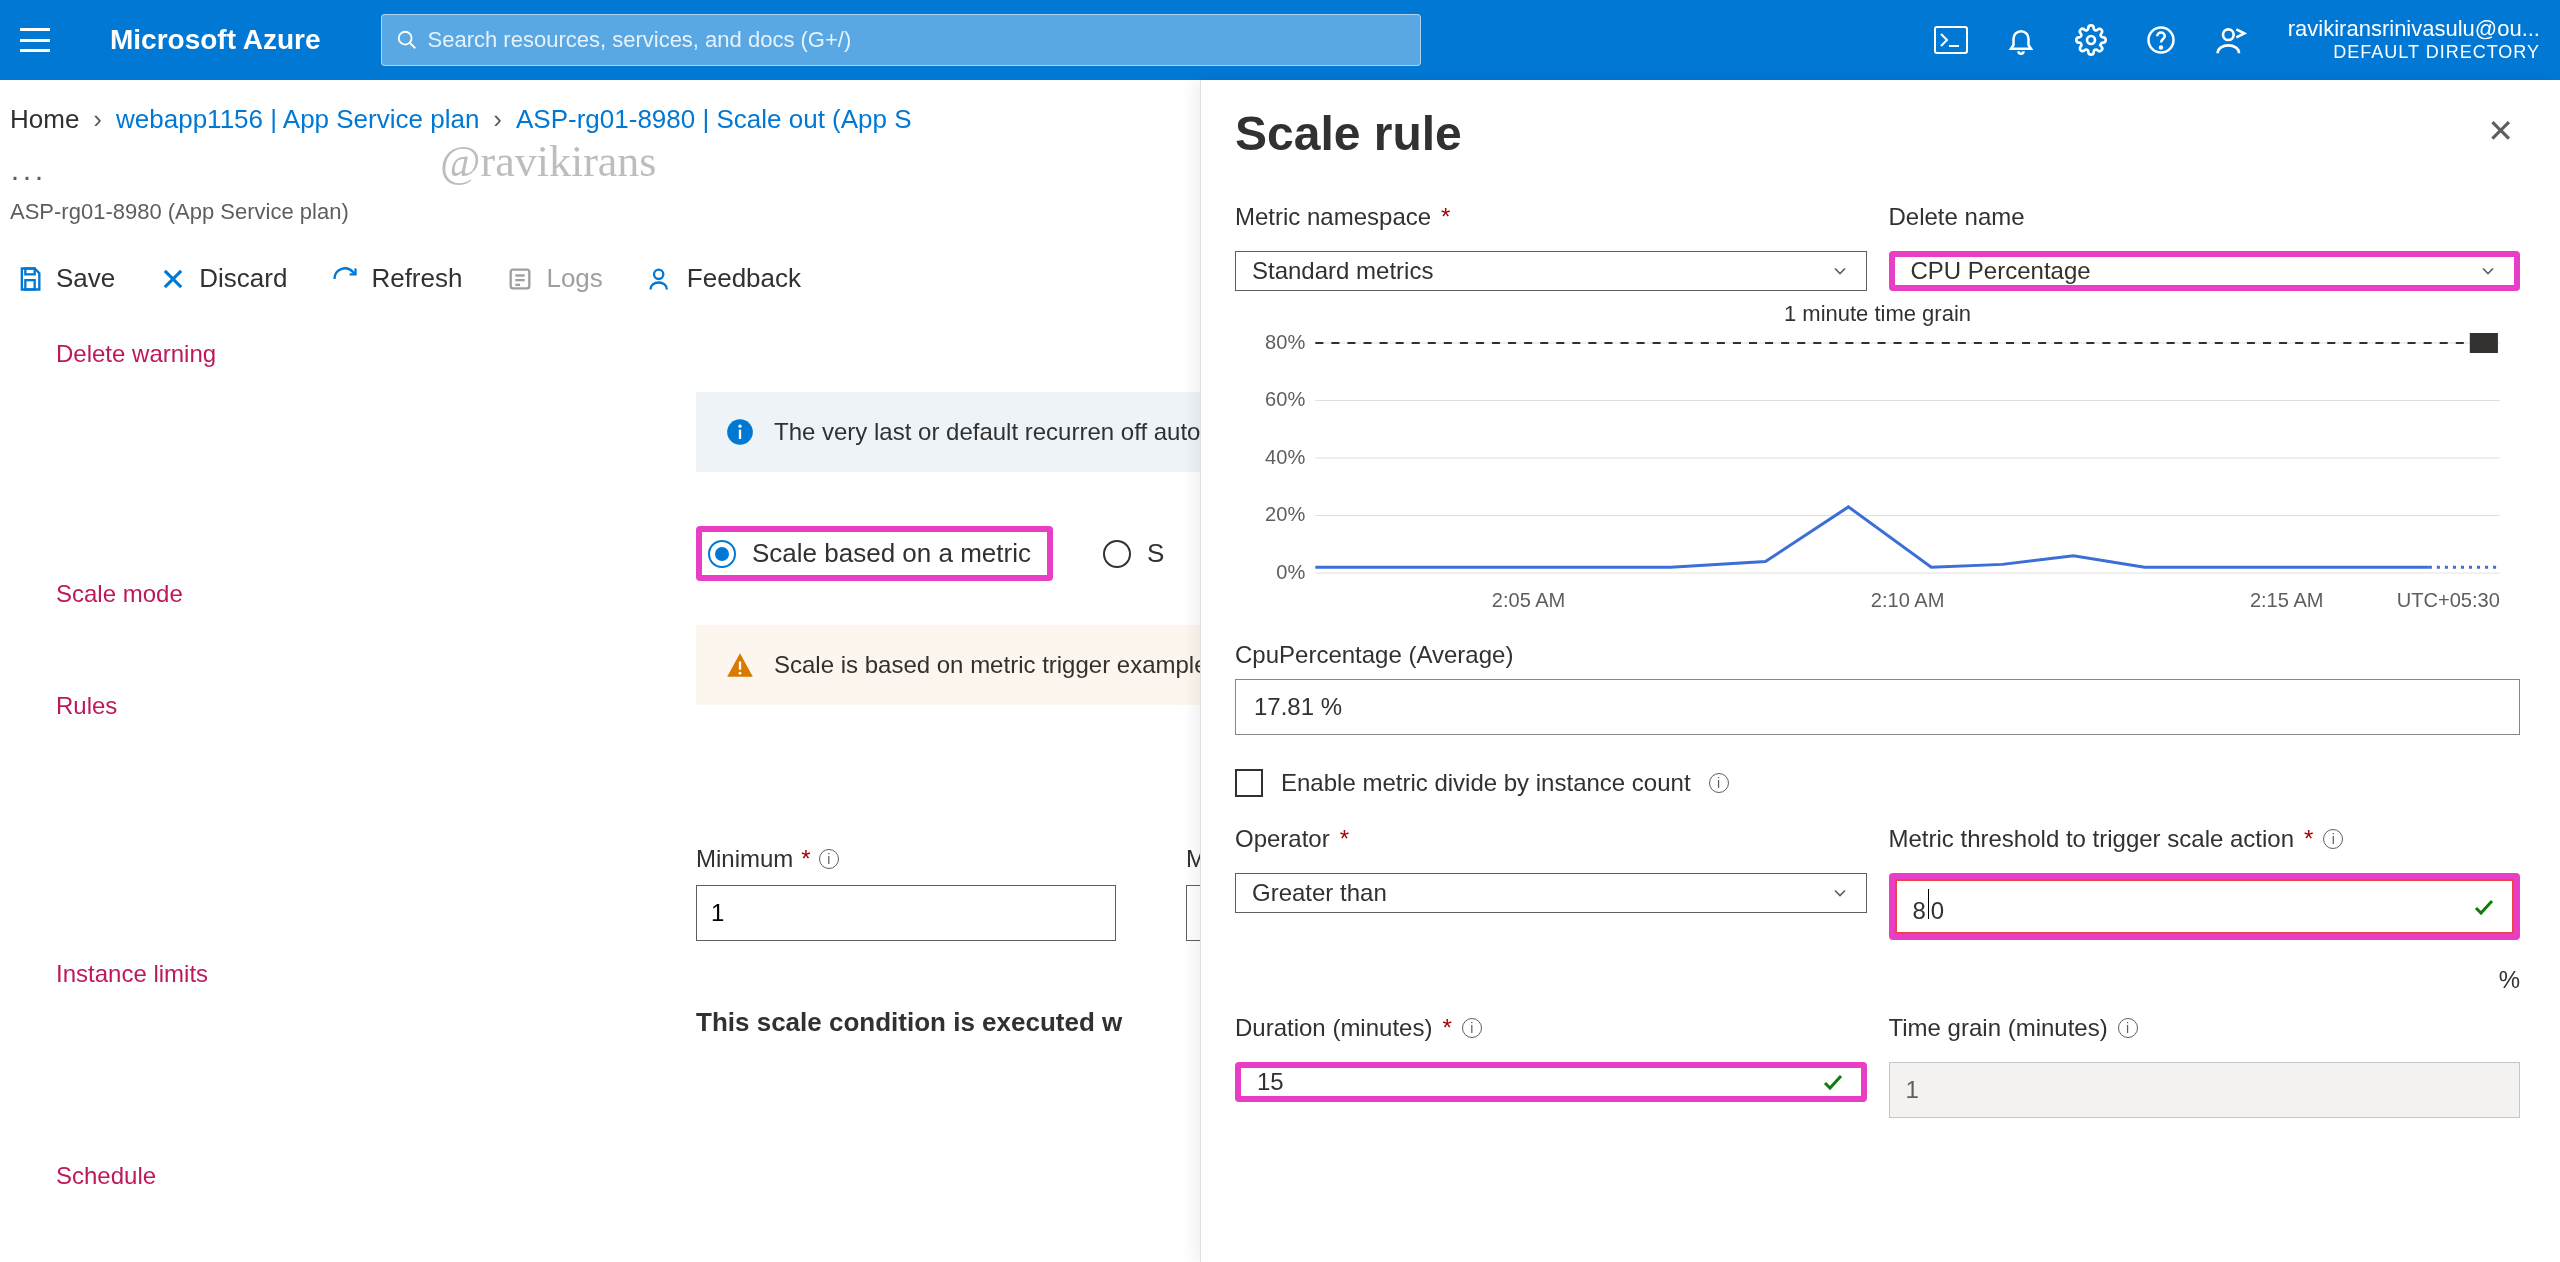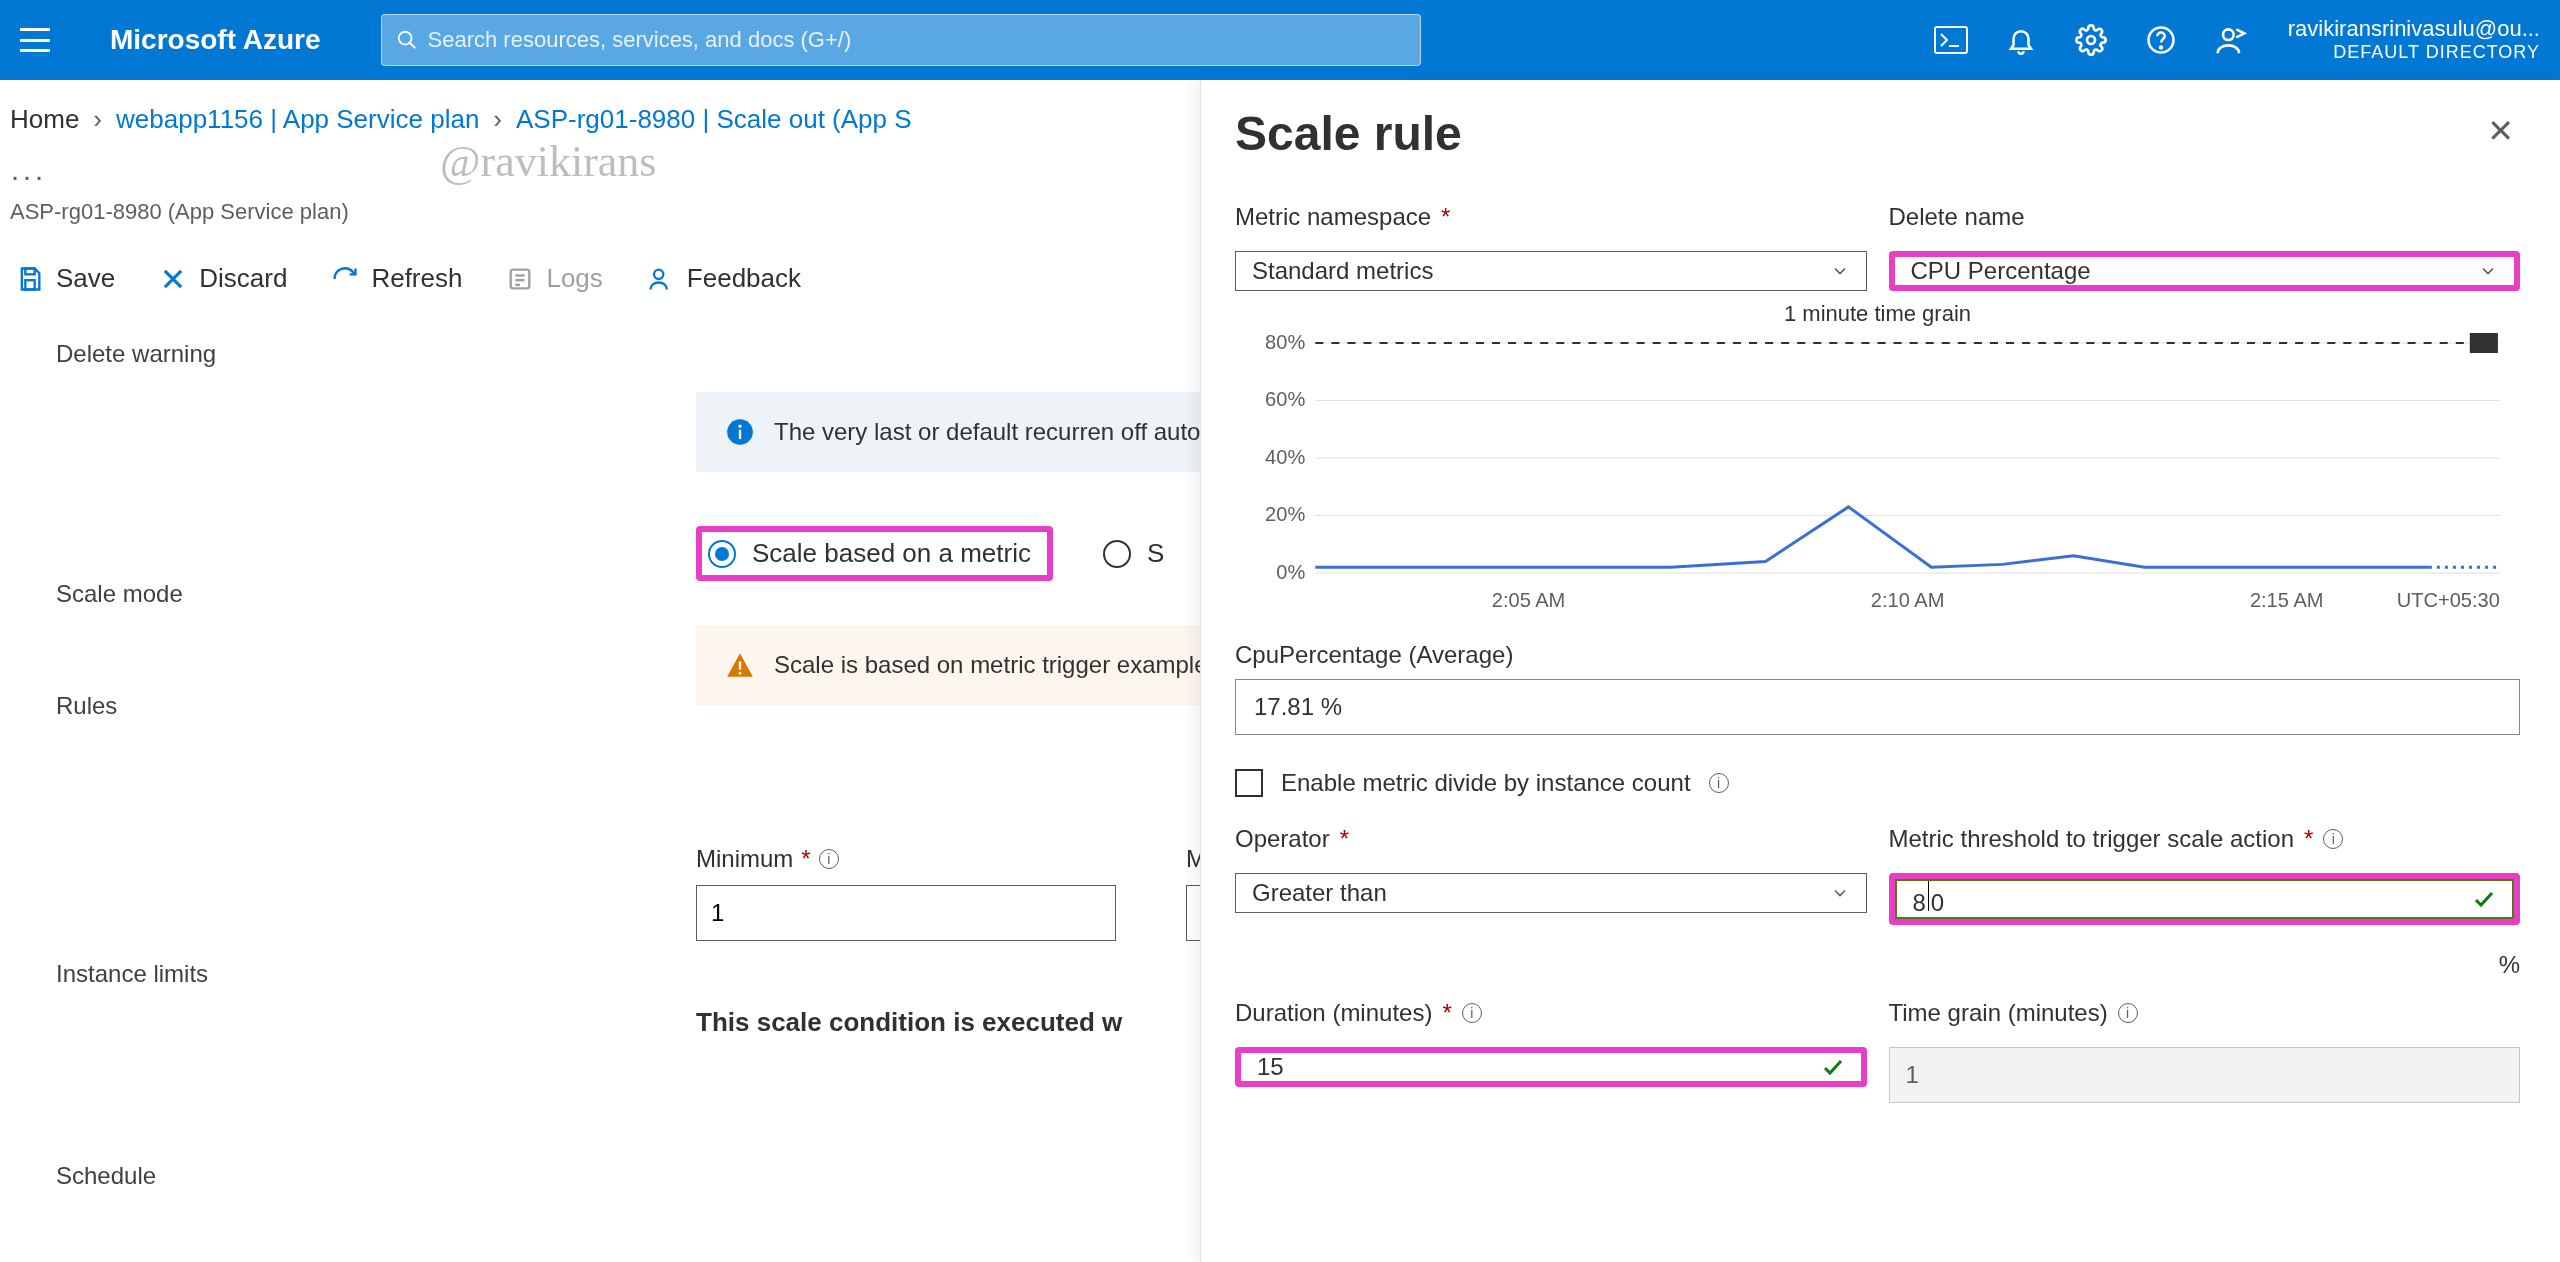--- a/index.html
+++ b/index.html
@@ -34,21 +34,21 @@
   .subtitle { padding: 6px 10px 24px 10px; font-size: 22px; color: #605e5c; }
 
   
   .toolbar { display: flex; align-items: center; gap: 44px; padding: 14px 16px 28px 16px; font-size: 26px; border-bottom: none; }
   .toolbar .tb { display: flex; align-items: center; gap: 12px; cursor: pointer; }
   .toolbar .disabled { color: #a19f9d; }
   .tb svg { width: 28px; height: 28px; }
 
   
   .form-area { position: relative; padding: 10px 10px 0 56px; }
-  .section-label { font-size: 24px; color: #404040; position: absolute; left: 56px; }
+  .section-label { font-size: 24px; color: #be185d; position: absolute; left: 56px; }
   .lbl-delete   { top: 18px; }
   .lbl-mode     { top: 258px; }
   .lbl-rules    { top: 370px; }
   .lbl-limits   { top: 638px; }
   .lbl-schedule { top: 840px; }
 
   .right-col { margin-left: 640px; }
 
   .info-banner { background: #eef3f8; padding: 26px 30px; display: flex; gap: 20px; font-size: 24px; color: #323130; margin-top: 60px; }
   .info-banner .icon { color: #0078d4; flex-shrink: 0; }
@@ -97,21 +97,21 @@
   .chart-wrap svg { width: 100%; height: 100%; }
 
   .metric-name { font-size: 24px; margin-top: 18px; }
   .metric-val-box { height: 56px; border: 1px solid #8a8886; padding: 0 18px; display: flex; align-items: center; font-size: 24px; margin-top: 10px; }
 
   .cb-row { display: flex; align-items: center; gap: 18px; font-size: 24px; margin-top: 34px; }
   .cb { width: 28px; height: 28px; border: 2px solid #323130; }
 
   .pct-suffix { text-align: right; font-size: 24px; margin-top: 6px; }
 
-  .threshold-input { height: 40px; border: 2px solid #4d7c0f; display: flex; align-items: center; justify-content: space-between; padding: 0 16px; font-size: 24px; background: #fff; position: relative; text-align: right; }
+  .threshold-input { height: 55px; border: 2px solid #ef4444; display: flex; align-items: center; justify-content: space-between; padding: 0 16px; font-size: 24px; background: #fff; position: relative; text-align: right; }
   .threshold-input .caret { display: inline-block; width: 1px; height: 30px; background: #000; margin: 0 2px; animation: blink 1s step-start infinite; }
   @keyframes blink { 50% { opacity: 0; } }
 
   .disabled-input { height: 56px; border: 1px solid #c8c6c4; background: #f3f2f1; color: #605e5c; display: flex; align-items: center; padding: 0 16px; font-size: 24px; }
 </style>
 </head>
 <body>
 
 <div class="topbar">
   <div class="hamburger">

